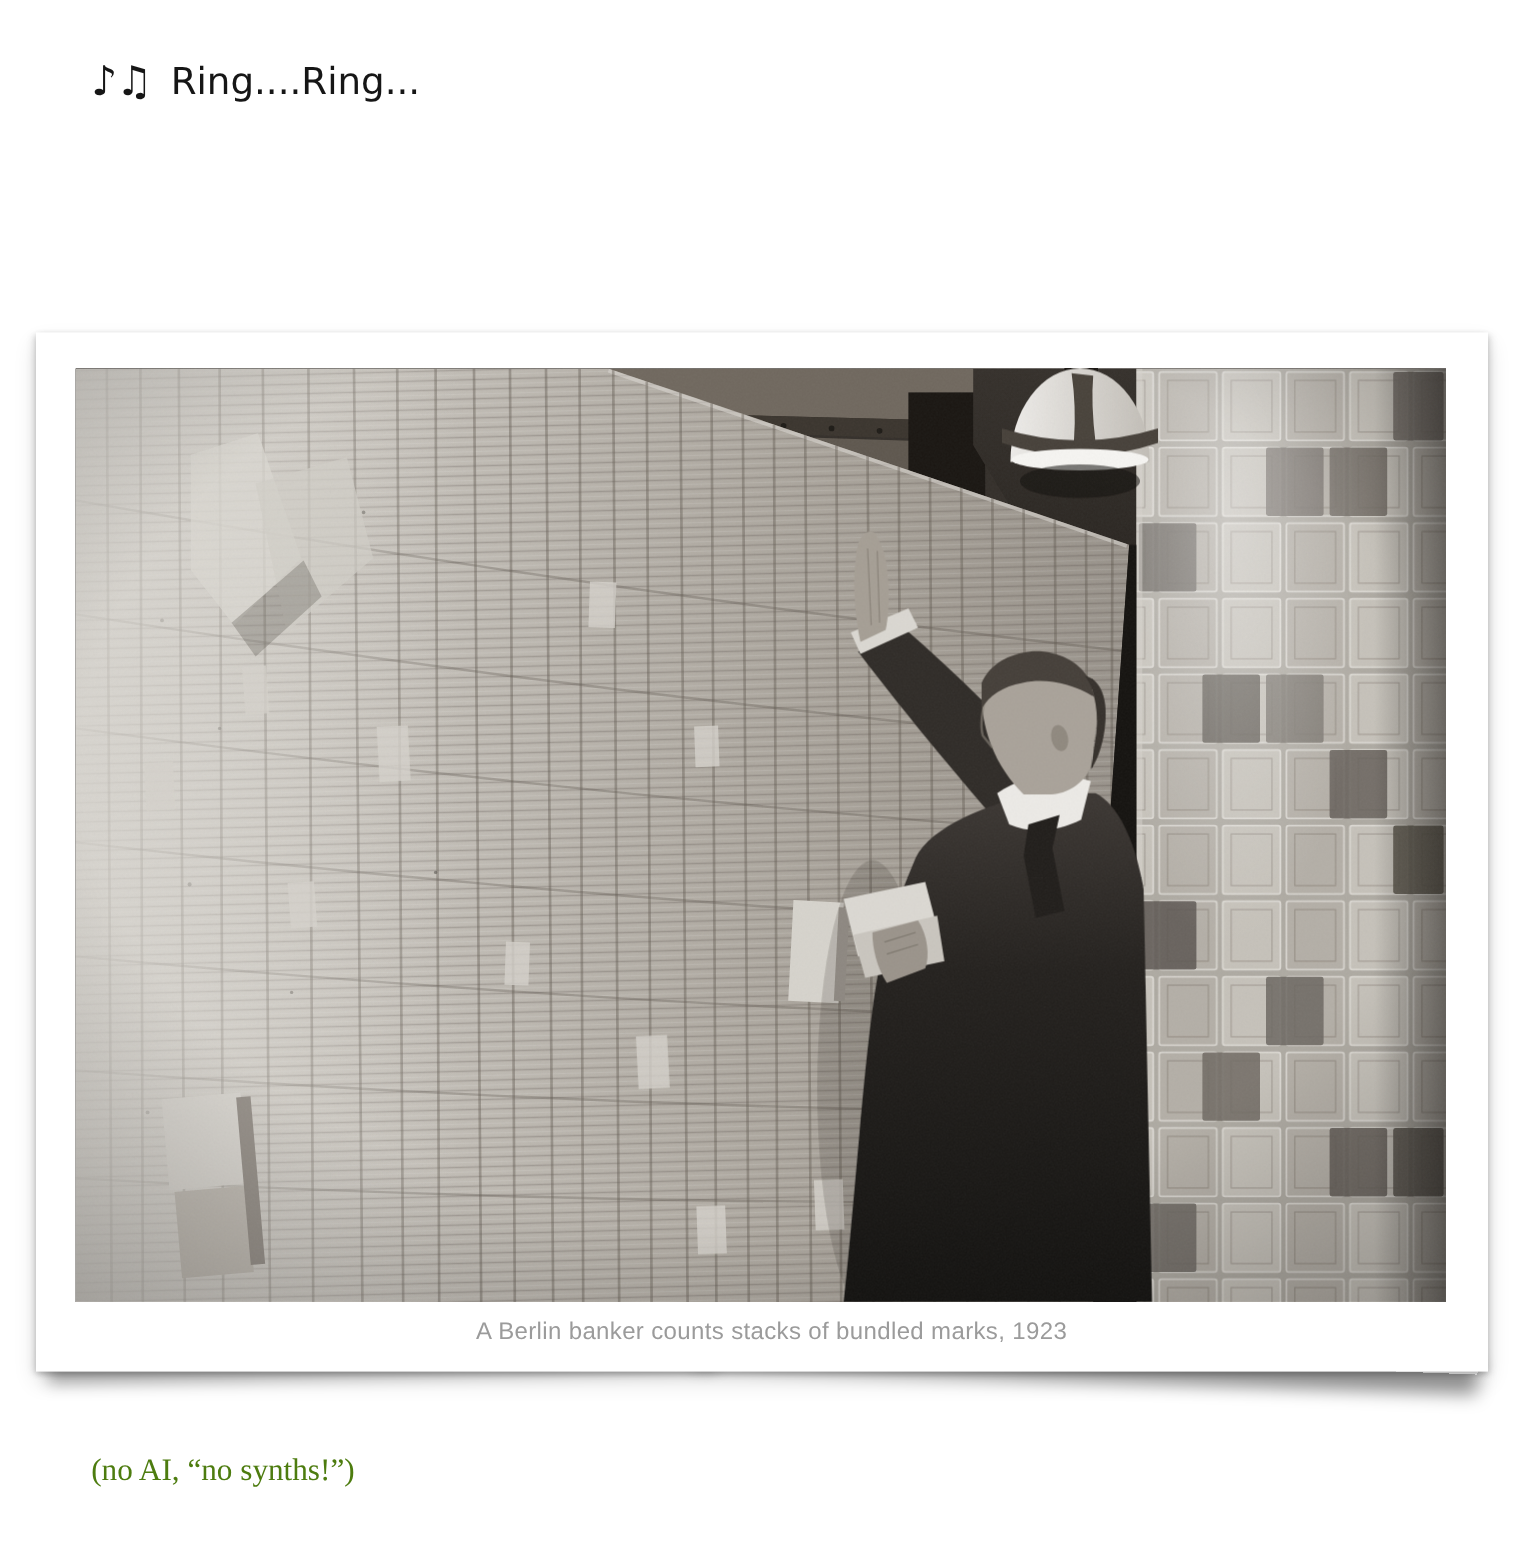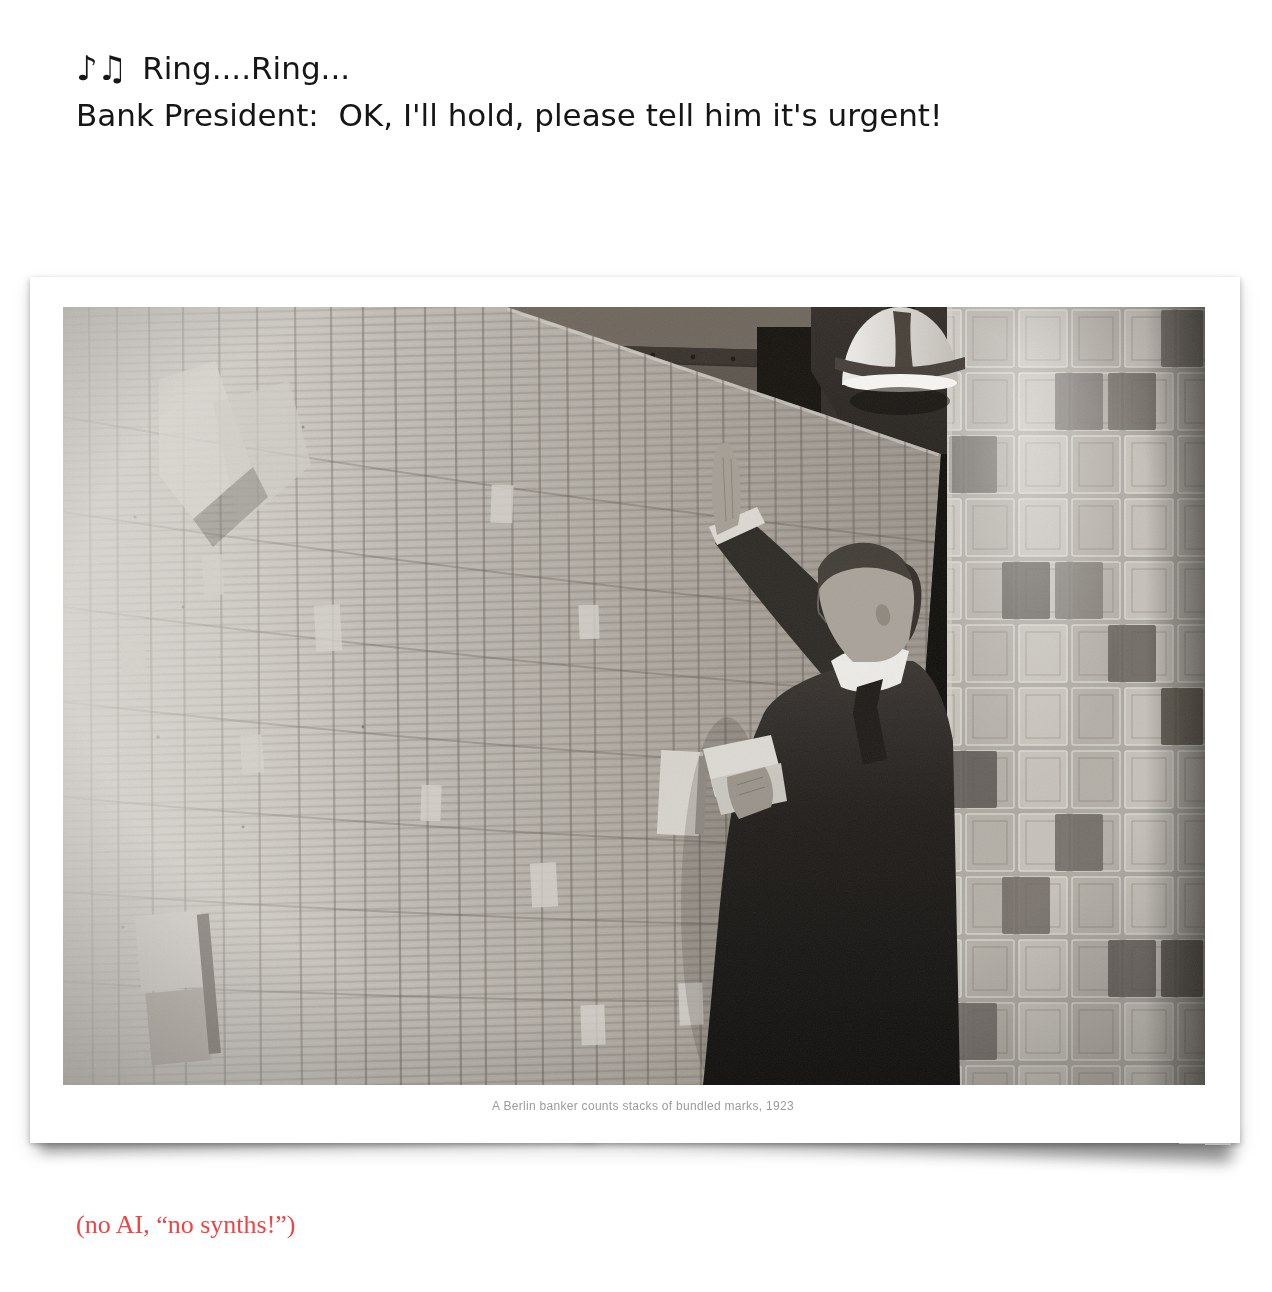--- a/index.html
+++ b/index.html
@@ -28,35 +28,34 @@
   }
   .photo-frame::before{left:10px;width:46%;transform:rotate(-1.2deg);box-shadow:0 14px 12px rgba(0,0,0,0.30);}
   .photo-frame::after{right:8px;width:54%;transform:rotate(2.2deg);box-shadow:0 17px 15px rgba(0,0,0,0.40);}
   .photo{
     position:absolute;left:33px;top:30px;width:1142px;height:778px;
     background:#322d28;overflow:hidden;
   }
   .photo svg{display:block;width:1142px;height:778px;}
   .caption{
     position:absolute;left:16px;right:0;top:822px;text-align:center;
-    font-family:"Liberation Sans",sans-serif;font-size:12px;color:#9b9b9b;
+    font-family:"Liberation Sans",sans-serif;font-size:20px;color:#9b9b9b;
     letter-spacing:0.3px;
   }
   
   .footer-note{
     position:absolute;left:76px;top:1210px;
-    font-family:"Liberation Serif",serif;font-size:26px;color:#ef4444;
+    font-family:"Liberation Serif",serif;font-size:26px;color:#4d7c0f;
   }
 </style>
 </head>
 <body>
 
 <div class="header-text">
   <div class="dialog-line"><span class="notes">♪♫</span><span>Ring....Ring...</span></div>
-  <div class="dialog-line">Bank President:  OK, I'll hold, please tell him it's urgent!</div>
 </div>
 
 <div class="photo-frame">
   <div class="photo">
 
     <svg viewBox="0 0 1142 778" xmlns="http://www.w3.org/2000/svg">
       <defs>
         <linearGradient id="wallGrad" x1="0" y1="0" x2="1" y2="0">
           <stop offset="0" stop-color="#d8d5cf"></stop>
             <stop offset="0.22" stop-color="#cbc7c0"></stop>

